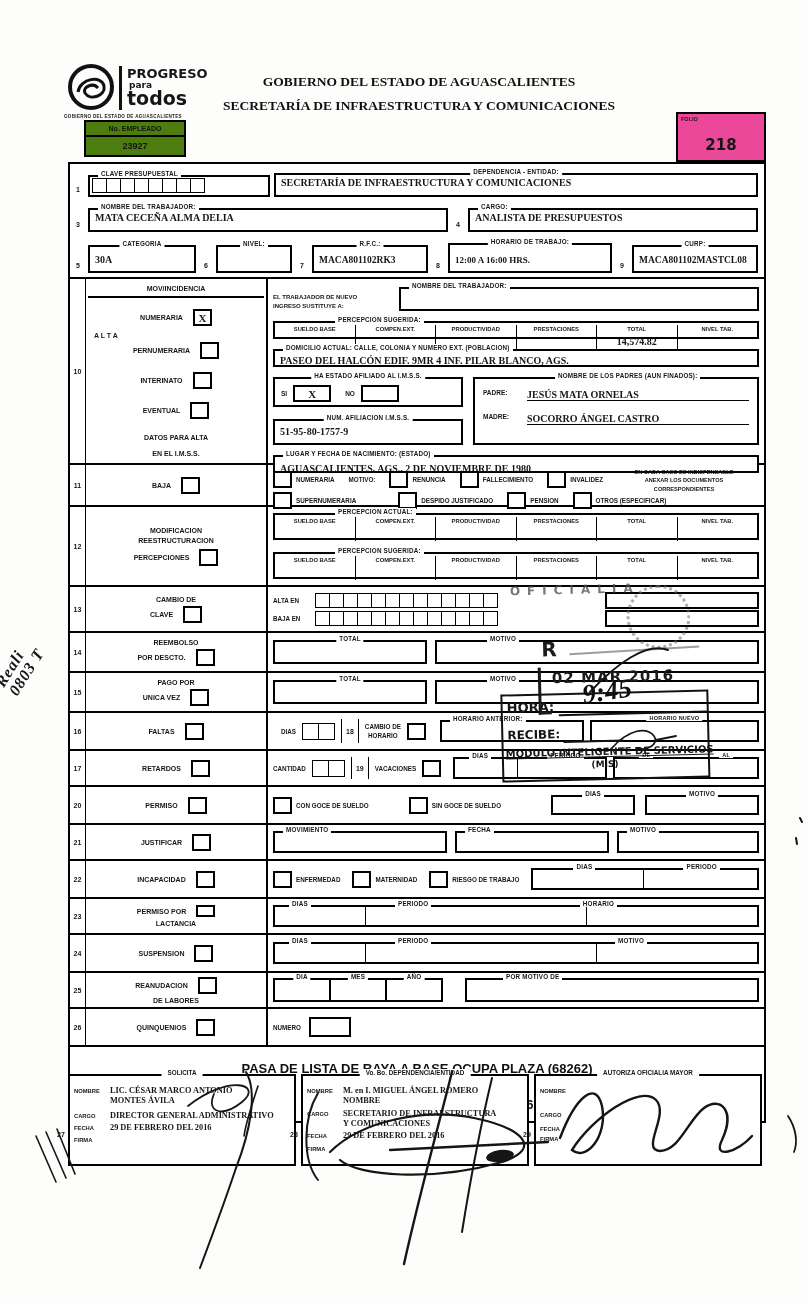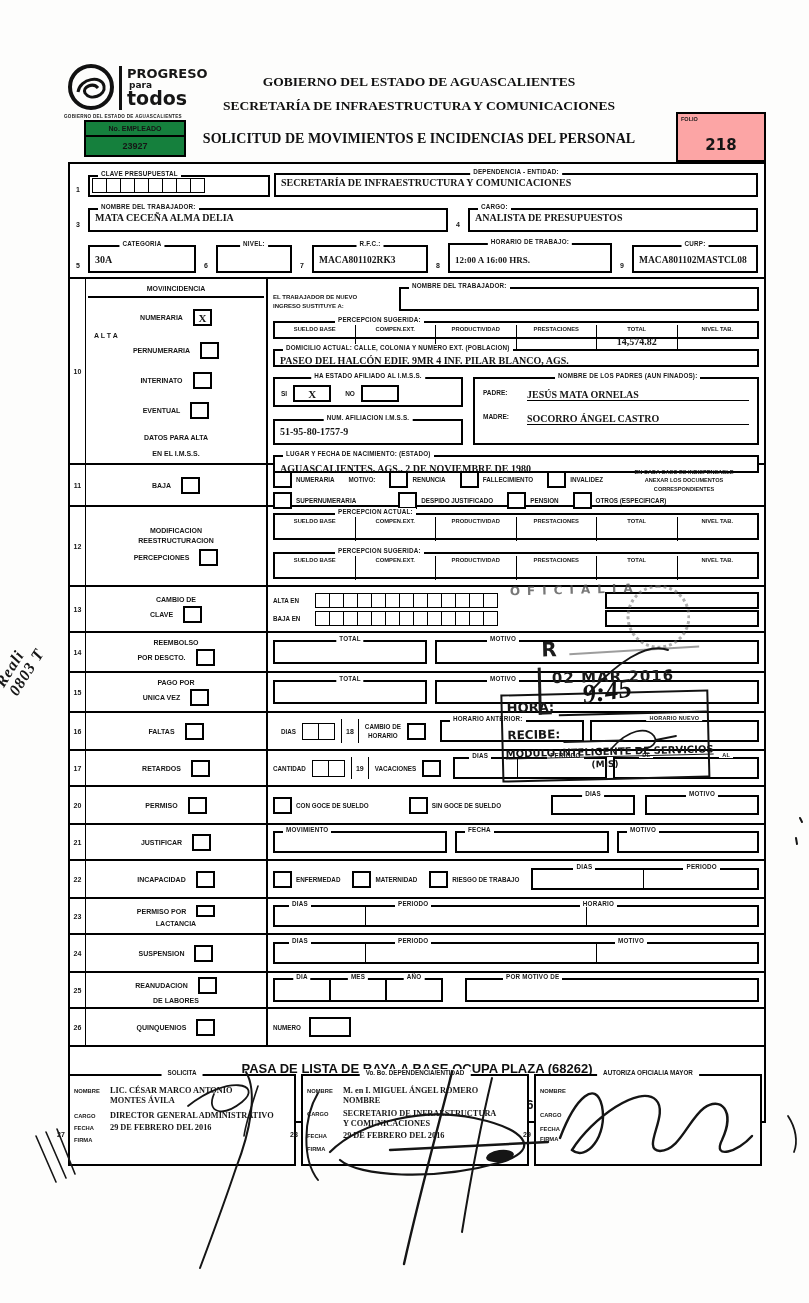--- a/index.html
+++ b/index.html
@@ -5,24 +5,24 @@
   html,body{margin:0;padding:0;background:#d8d8d8}
   .page{position:relative;width:809px;height:1303px;background:#fdfdfc;margin:0 auto;
         font-family:"Liberation Sans",sans-serif;color:#161616;overflow:hidden}
   .abs{position:absolute}
   .serif{font-family:Liberation Serif, serif}
 
   
   .title{position:absolute;left:178px;width:482px;text-align:center;
          font-family:"Liberation Serif",serif;font-weight:bold;color:#101010}
   .logo-caption{font-size:4.6px;font-weight:bold;letter-spacing:.3px;color:#222}
-  .emp-box{position:absolute;left:84px;top:120px;width:98px;border:2px solid #000;background:#15803d}
+  .emp-box{position:absolute;left:84px;top:120px;width:98px;border:2px solid #000;background:#4d7c0f}
   .emp-box .el{display:block;text-align:center;font-size:7px;font-weight:bold;border-bottom:2px solid #000;padding:3px 0}
   .emp-box .ev{display:block;text-align:center;font:bold 9px "Liberation Sans",sans-serif;padding:4px 0}
-  .folio-box{position:absolute;left:676px;top:112px;width:86px;height:46px;border:2px solid #000;background:#fca5a5}
+  .folio-box{position:absolute;left:676px;top:112px;width:86px;height:46px;border:2px solid #000;background:#ec4899}
   .folio-box .fl{position:absolute;top:2px;left:3px;font-size:5.5px;font-weight:bold}
   .folio-box .fv{position:absolute;bottom:6px;left:0;width:100%;text-align:center;font:bold 15px "DejaVu Sans",sans-serif}
 
   
   .form-main{position:absolute;left:68px;top:162px;width:694px;border:2px solid #000;background:#fff}
   .idrow{display:flex;align-items:flex-end;padding:3px 6px 4px 2px;gap:4px}
   .rnum{font-size:7px;font-weight:bold;width:12px;text-align:center;flex:0 0 auto;padding-bottom:4px}
 
   .fb{position:relative;border:2px solid #000;background:#fff;min-height:14px}
   .fb-lab{position:absolute;top:-7px;left:8px;background:#fff;padding:0 3px;font-size:6.3px;
@@ -121,21 +121,20 @@
   </div>
   <div class="abs logo-caption" style="left:64px;top:114px;width:180px">GOBIERNO DEL ESTADO DE AGUASCALIENTES</div>
 
   <div class="emp-box">
     <span class="el">No. EMPLEADO</span>
     <span class="ev">23927</span>
   </div>
 
   <div class="title" style="top:74px;font-size:13.5px">GOBIERNO DEL ESTADO DE AGUASCALIENTES</div>
   <div class="title" style="top:98px;font-size:13.5px">SECRETARÍA DE INFRAESTRUCTURA Y COMUNICACIONES</div>
-  <div class="title" style="top:131px;font-size:14px">SOLICITUD DE MOVIMIENTOS E INCIDENCIAS DEL PERSONAL</div>
 
   <div class="folio-box">
     <span class="fl">FOLIO</span>
     <span class="fv">218</span>
   </div>
 
   <div class="form-main">
 
     <div class="idrow" style="height:30px">
       <span class="rnum">1</span>

